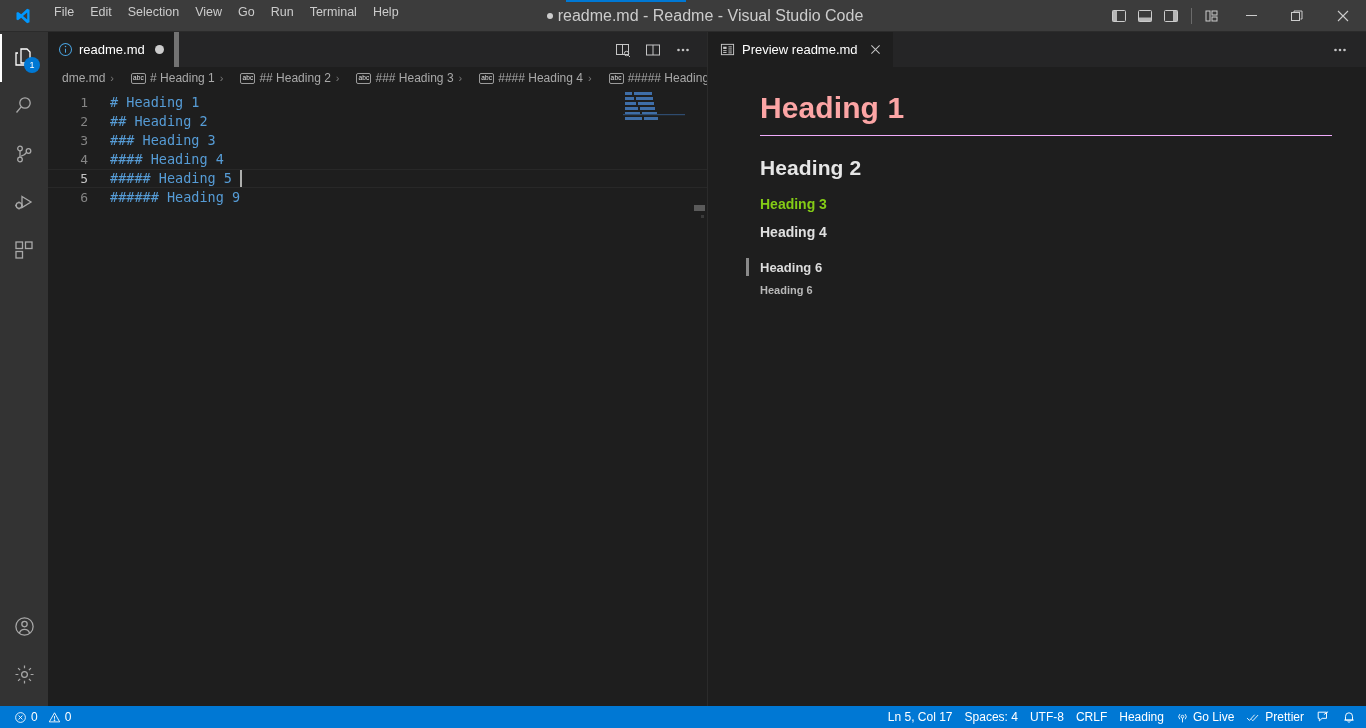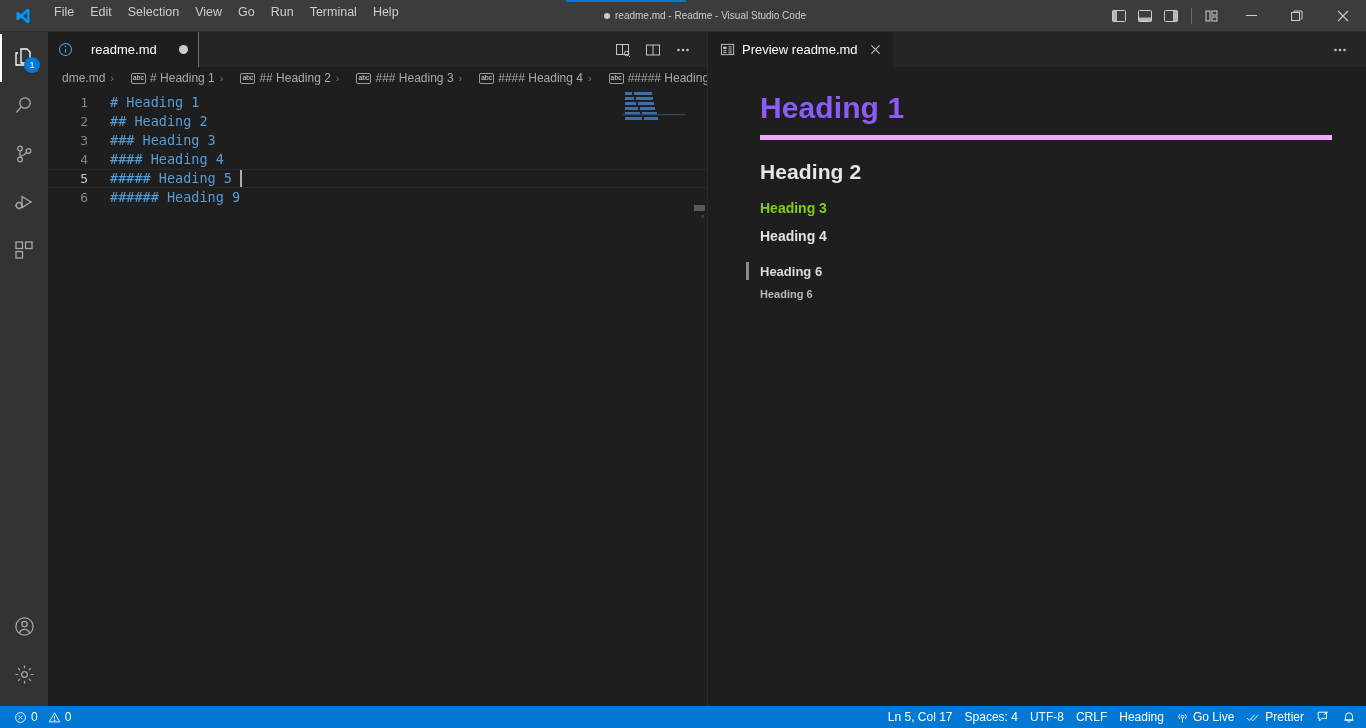--- a/index.html
+++ b/index.html
@@ -23,21 +23,21 @@
   }
   .vscode-logo { width: 46px; height: 32px; display: flex; align-items: center; justify-content: center; }
   .menubar { display: flex; align-items: flex-start; height: 32px; }
   .menu-item {
     padding: 0 8px; height: 24px; line-height: 24px;
     font-size: 12.5px; color: #cccccc; cursor: default;
     border-radius: 3px;
   }
   .window-title {
     position: absolute; left: 0; right: 0;
-    text-align: center; font-size: 10px; color: #cccccc;
+    text-align: center; font-size: 16px; color: #cccccc;
     pointer-events: none;
     padding-left: 44px;
   }
   .title-dirty-dot {
     display: inline-block; width: 6px; height: 6px; border-radius: 50%;
     background: #cccccc; vertical-align: middle; margin-right: 5px; margin-bottom: 1px;
   }
   .title-right { margin-left: auto; display: flex; align-items: center; height: 32px; z-index: 2; }
   .layout-group { display: flex; align-items: center; gap: 2px; padding-right: 4px; }
   .layout-btn {
@@ -78,24 +78,24 @@
     font-size: 9px; line-height: 16px; text-align: center;
     padding: 0 4px; font-family: "Liberation Sans", sans-serif;
   }
 
   
   .editor-area { flex: 1 1 auto; display: flex; min-width: 0; background: #1e1e1e; }
   .editor-group { width: 660px; flex: 0 0 660px; display: flex; flex-direction: column; border-right: 1px solid #2b2b2b; }
 
   .tabbar { height: 35px; flex: 0 0 35px; background: #252526; display: flex; align-items: stretch; position: relative; }
   .tab {
-    display: flex; align-items: center; gap: 18px;
+    display: flex; align-items: center; gap: 6px;
     padding: 0 10px 0 10px; height: 35px;
     background: #1e1e1e; color: #ffffff; font-size: 13px;
-    border-right: 1px solid #737373;
+    border-right: 5px solid #737373;
     position: relative; cursor: pointer; max-width: 240px;
   }
   .tab .tab-label { white-space: nowrap; overflow: hidden; text-overflow: ellipsis; }
   .tab-dirty { width: 9px; height: 9px; border-radius: 50%; background: #cccccc; flex: 0 0 9px; margin-left: 4px; }
   .tab-actions { margin-left: auto; display: flex; align-items: center; padding-right: 10px; gap: 2px; }
   .tb-btn { width: 28px; height: 28px; display: flex; align-items: center; justify-content: center; border-radius: 4px; cursor: pointer; }
 
   .breadcrumbs {
     height: 22px; flex: 0 0 22px; background: #1e1e1e;
     display: flex; align-items: center; overflow: hidden;
@@ -149,22 +149,22 @@
     color: #ffffff; font-size: 13px; cursor: pointer;
   }
   .tab-close {
     width: 18px; height: 18px; display: flex; align-items: center; justify-content: center;
     border-radius: 3px; margin-left: 2px; cursor: pointer; color: #c5c5c5;
   }
   .preview-actions { margin-left: auto; display: flex; align-items: center; padding-right: 12px; }
 
   .preview-body { flex: 1 1 auto; padding: 22px 34px 0 52px; overflow: hidden; position: relative; }
   .pv-h1 {
-    font-size: 30px; font-weight: 600; color: #8b5cf6; line-height: 1.25;
-    padding-bottom: 8px; border-bottom: 5px solid #f0abfc; margin-bottom: 20px;
+    font-size: 30px; font-weight: 600; color: #fca5a5; line-height: 1.25;
+    padding-bottom: 8px; border-bottom: 1px solid #f0abfc; margin-bottom: 20px;
     letter-spacing: .1px;
   }
   .pv-h2 { font-size: 21px; font-weight: 600; color: #e6e6e6; margin-bottom: 16px; letter-spacing: .1px; }
   .pv-h3 { font-size: 14px; font-weight: 700; color: #84cc16; margin-bottom: 12px; }
   .pv-h4 { font-size: 14px; font-weight: 600; color: #e0e0e0; margin-bottom: 20px; }
   .pv-h5 { font-size: 13px; font-weight: 600; color: #dcdcdc; margin-bottom: 9px; position: relative; }
   .pv-h6 { font-size: 11px; font-weight: 600; color: #b8b8b8; }
   .sync-marker {
     position: absolute; left: -14px; top: -2px; width: 3px; height: 18px; background: #8a8a8a;
   }

